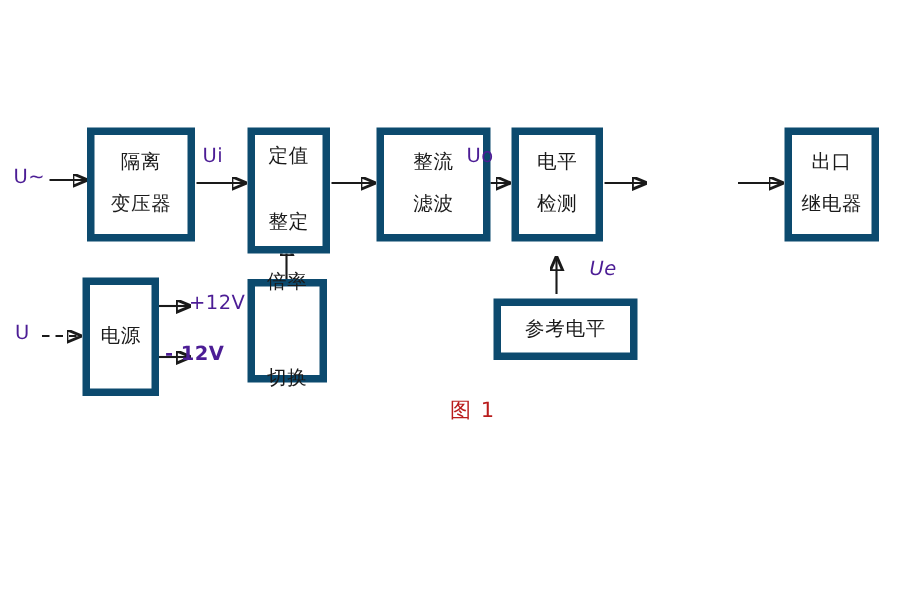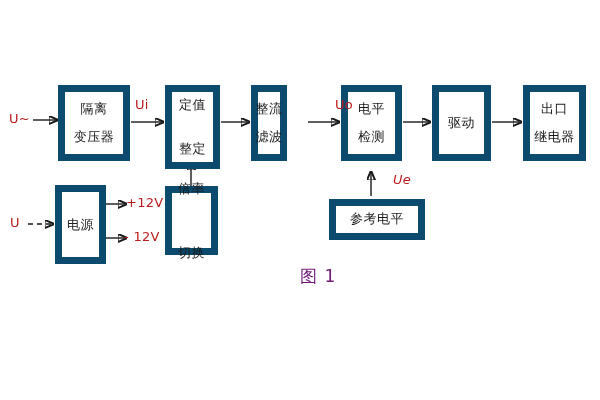--- a/index.html
+++ b/index.html
@@ -11,21 +11,21 @@
     position: relative;
     width: 600px;
     height: 400px;
     background: #ffffff;
     font-family: "DejaVu Sans", "Liberation Sans", sans-serif;
     overflow: hidden;
   }
   .box {
     position: absolute;
     box-sizing: border-box;
-    border: 7px solid #0c4a6e;
+    border: 5px solid #0c4a6e;
     background: #ffffff;
     display: flex;
     flex-direction: column;
     align-items: center;
     justify-content: center;
     color: #1a1a1a;
   }
   .box .line {
     font-size: 13px;
     line-height: 1.05;
@@ -34,28 +34,28 @@
   }
   .box .line + .line {
     margin-top: 14px;
   }
   .box.single .line {
     margin-top: 0;
   }
   .lbl {
     position: absolute;
     font-size: 13px;
-    color: #b91c1c;
+    color: #4c1d95;
     white-space: nowrap;
     letter-spacing: 0.3px;
   }
   .caption {
     position: absolute;
-    font-size: 17px;
-    color: #701a75;
+    font-size: 14px;
+    color: #b91c1c;
     white-space: nowrap;
     letter-spacing: 1px;
   }
   svg.overlay {
     position: absolute;
     left: 0;
     top: 0;
     width: 600px;
     height: 400px;
     pointer-events: none;
@@ -110,33 +110,30 @@
   <div class="box" style="left:58px; top:85px; width:72px; height:76px;">
     <span class="line">隔离</span>
     <span class="line">变压器</span>
   </div>
 
   <div class="box" style="left:165px; top:85px; width:55px; height:84px;gap:16px;">
     <span class="line">定值</span>
     <span class="line">整定</span>
   </div>
 
-  <div class="box" style="left:251px; top:85px; width:36px; height:76px;justify-content:center;">
+  <div class="box" style="left:251px; top:85px; width:76px; height:76px;justify-content:center;">
     <span class="line">整流</span>
     <span class="line">滤波</span>
   </div>
 
   <div class="box" style="left:341px; top:85px; width:61px; height:76px;">
     <span class="line">电平</span>
     <span class="line">检测</span>
   </div>
 
-  <div class="box single" style="left:432px; top:85px; width:59px; height:76px;">
-    <span class="line">驱动</span>
-  </div>
 
   <div class="box" style="left:523px; top:85px; width:63px; height:76px;justify-content:center;">
     <span class="line">出口</span>
     <span class="line">继电器</span>
   </div>
 
   <div class="box single" style="left:55px; top:185px; width:51px; height:79px;justify-content:center;">
     <span class="line">电源</span>
   </div>
 
@@ -144,21 +141,21 @@
     <span class="line">倍率</span>
     <span class="line">切换</span>
   </div>
 
   <div class="box single" style="left:329px; top:199px; width:96px; height:41px;font-family:Liberation Mono, monospace;">
     <span class="line">参考电平</span>
   </div>
 
   <span class="lbl" style="left:9px; top:111px;">U~</span>
   <span class="lbl" style="left:135px; top:97px;">Ui</span>
-  <span class="lbl" style="left:311px; top:97px;margin-left:24px;">Uo</span>
+  <span class="lbl" style="left:311px; top:97px;">Uo</span>
   <span class="lbl" style="left:393px; top:172px;font-style:italic;">Ue</span>
   <span class="lbl" style="left:10px; top:215px;">U</span>
   <span class="lbl" style="left:126px; top:195px;">+12V</span>
-  <span class="lbl" style="left:124px; top:229px;">- 12V</span>
+  <span class="lbl" style="left:110px; top:229px;font-weight:bold;">- 12V</span>
 
   <span class="caption" style="left:300px; top:265px;">图 1</span>
 
 </div>
 
 </body></html>

